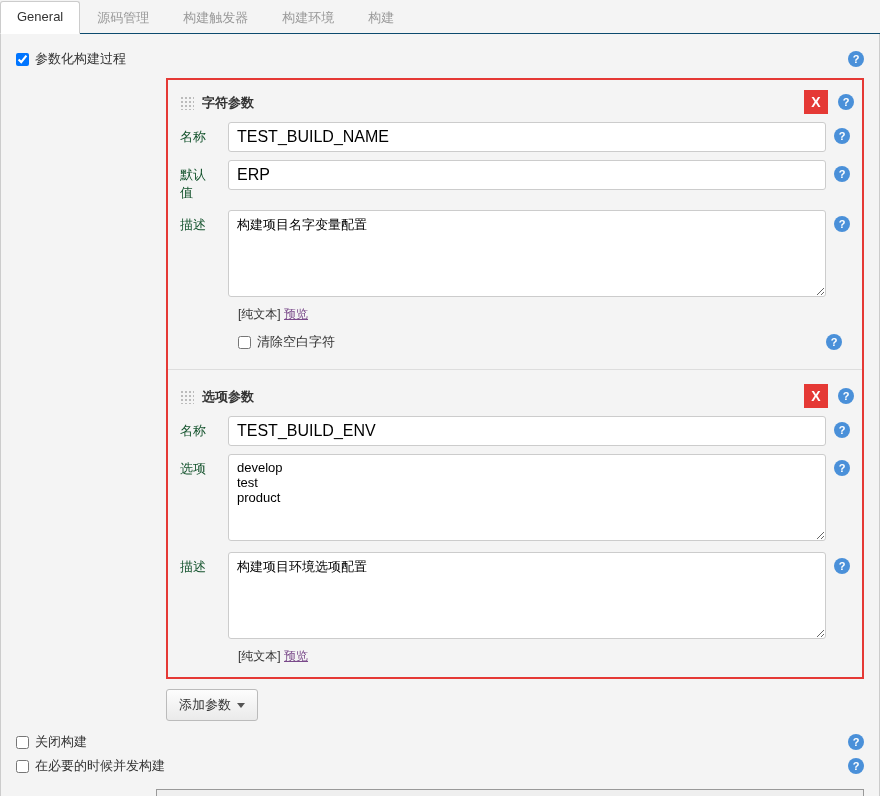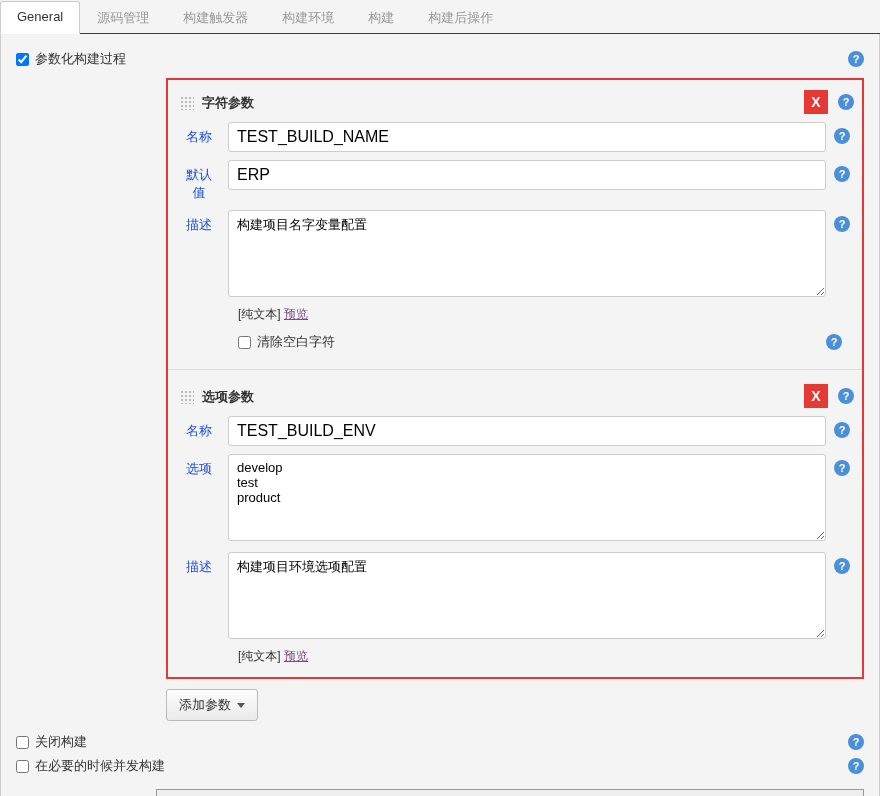--- a/index.html
+++ b/index.html
@@ -114,24 +114,24 @@
   right: 8px;
   top: 6px;
 }
 .form-row {
   display: flex;
   align-items: flex-start;
   padding: 4px 12px;
 }
 .form-label {
   width: 48px;
-  text-align: center;
+  text-align: left;
   padding-right: 10px;
   padding-top: 6px;
-  color: #1d4ed8;
+  color: #14532d;
 }
 .form-field {
   flex: 1;
   margin-right: 8px;
 }
 .form-field input[type="text"] {
   width: 100%;
   padding: 5px 8px;
   border: 1px solid #ccc;
   border-radius: 3px;
@@ -216,21 +216,20 @@
 </style>
 </head>
 <body>
 
 <div class="tabs">
   <div class="tab active">General</div>
   <div class="tab">源码管理</div>
   <div class="tab">构建触发器</div>
   <div class="tab">构建环境</div>
   <div class="tab">构建</div>
-  <div class="tab">构建后操作</div>
 </div>
 
 <div class="content">
 
   <div class="row">
     <input type="checkbox" checked="" style="">
     <span class="chk-label">参数化构建过程</span>
     <span class="help-icon help-right">?</span>
   </div>
 

